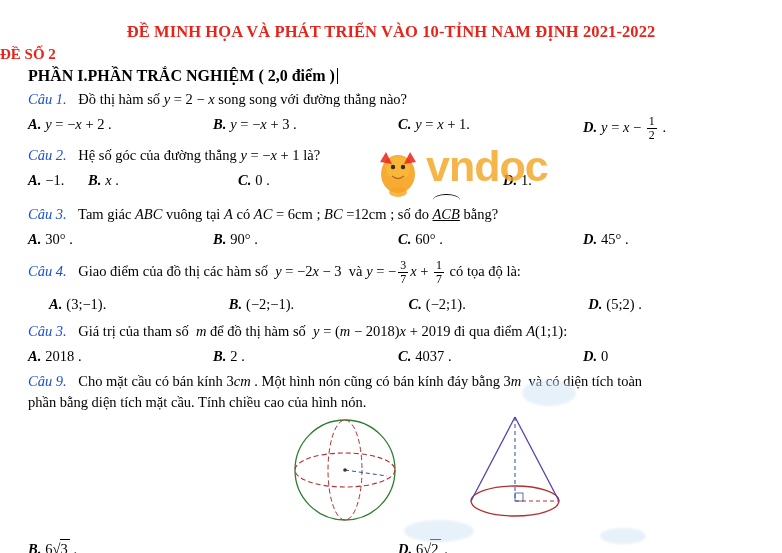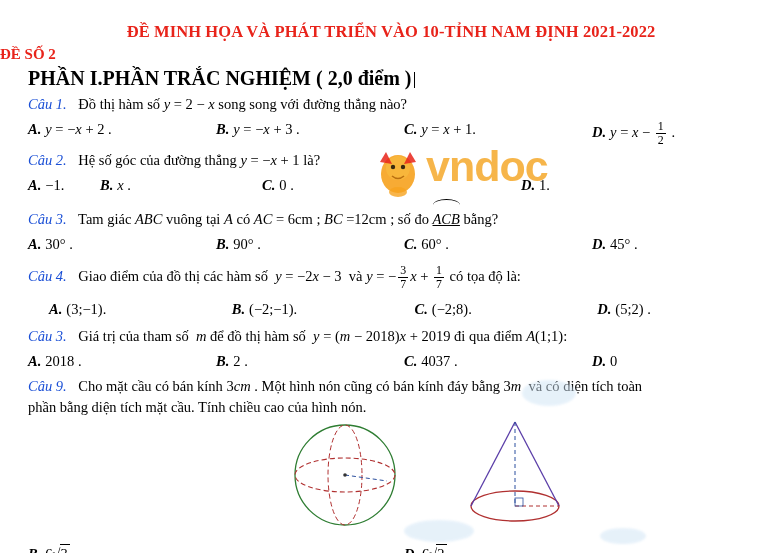--- a/index.html
+++ b/index.html
@@ -33,21 +33,21 @@
   }
   .subtitle {
     text-align: left;
     color: #e8231a;
     font-weight: bold;
     font-size: 15px;
     margin: 4px 0 2px 0;
   }
   .section-head {
     font-weight: bold;
-    font-size: 20px;
+    font-size: 16px;
     margin: 2px 0 0 28px;
     position: relative;
     display: inline-block;
   }
   .caret {
     display: inline-block;
     width: 1px;
     height: 16px;
     background: #000;
     vertical-align: -3px;
@@ -62,21 +62,20 @@
     color: #1a4fd6;
     font-weight: normal;
     font-style: italic;
     margin-right: 8px;
   }
   .opts {
     display: flex;
     padding: 0 14px 0 28px;
     margin: 6px 0 0 0;
     line-height: 1.3;
-    gap: 12px;
   }
   .opt {
     flex: 1 1 0;
   }
   .opt.narrow { flex: 0 0 60px; }
   .optlab {
     font-weight: bold;
     font-style: italic;
     margin-right: 4px;
   }
@@ -220,21 +219,21 @@
   </div>
 
   
   <div class="qline" style="margin-top:10px;">
     <span class="qlabel">Câu 4.</span>
     <span>Giao điểm của đồ thị các hàm số &nbsp;<span class="mathvar">y</span> = −2<span class="mathvar">x</span> − 3 &nbsp;và <span class="mathvar">y</span> = −<span class="frac"><span class="num">3</span><span class="den">7</span></span><span class="mathvar">x</span> + <span class="frac"><span class="num">1</span><span class="den">7</span></span> có tọa độ là:</span>
   </div>
   <div class="opts" style="margin-top:10px;margin-left:21px;">
     <div class="opt"><span class="optlab">A.</span><span>(3;−1).</span></div>
     <div class="opt"><span class="optlab">B.</span><span>(−2;−1).</span></div>
-    <div class="opt"><span class="optlab">C.</span><span>(−2;8).</span></div>
+    <div class="opt"><span class="optlab">C.</span><span>(−2;1).</span></div>
     <div class="opt"><span class="optlab">D.</span><span>(5;2) .</span></div>
   </div>
 
   
   <div class="qline" style="margin-top:8px;">
     <span class="qlabel">Câu 3.</span>
     <span>Giá trị của tham số &nbsp;<span class="mathvar">m</span> để đồ thị hàm số &nbsp;<span class="mathvar">y</span> = (<span class="mathvar">m</span> − 2018)<span class="mathvar">x</span> + 2019 đi qua điểm <span class="mathvar">A</span>(1;1):</span>
   </div>
   <div class="opts">
     <div class="opt"><span class="optlab">A.</span><span>2018 .</span></div>

